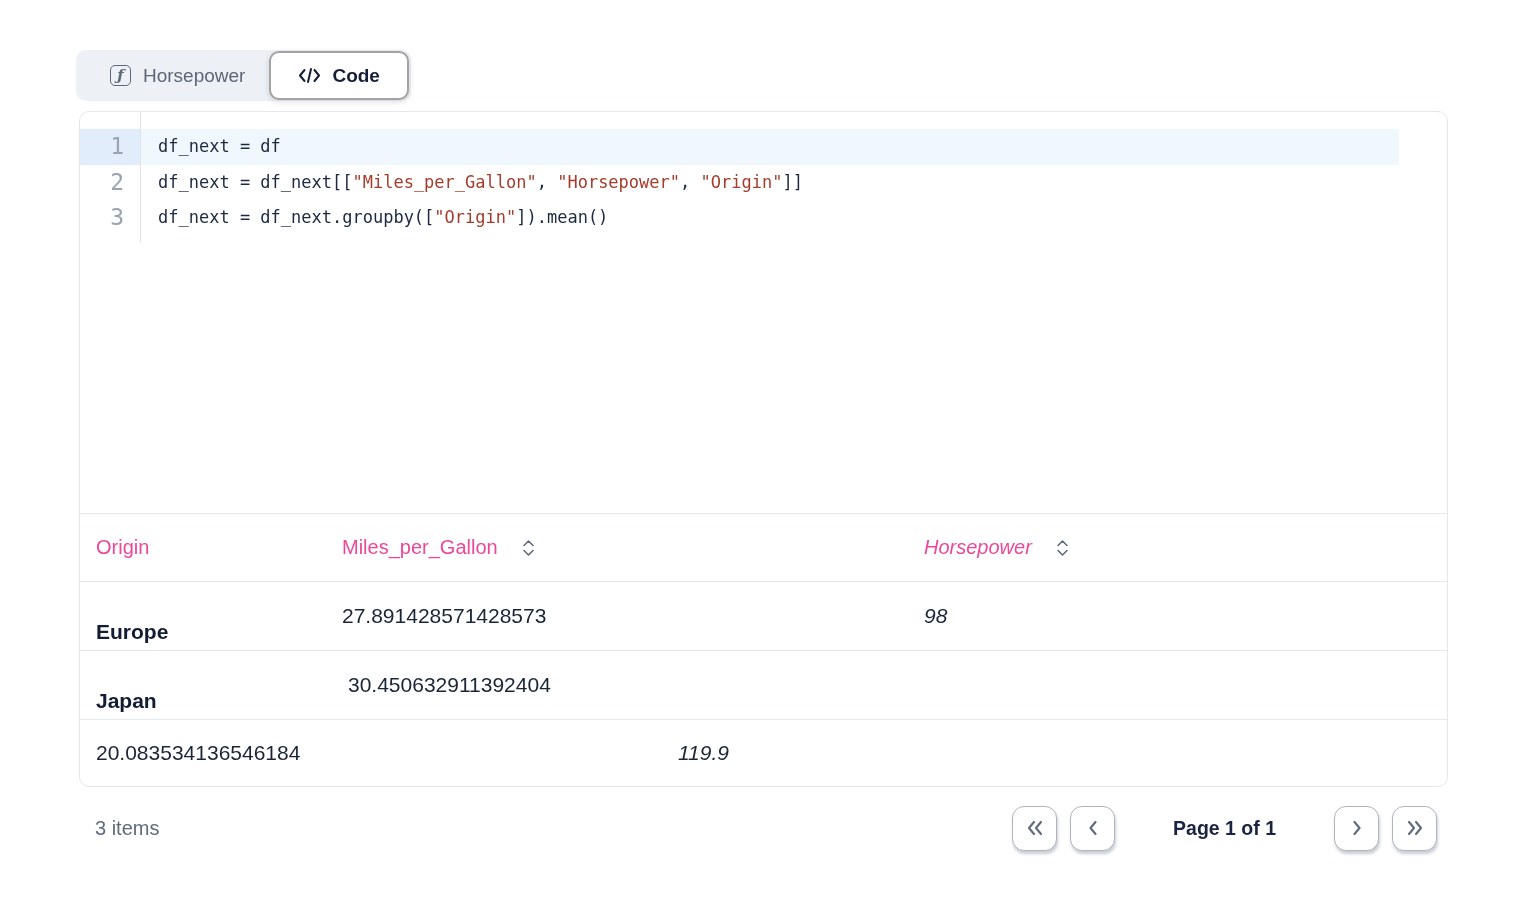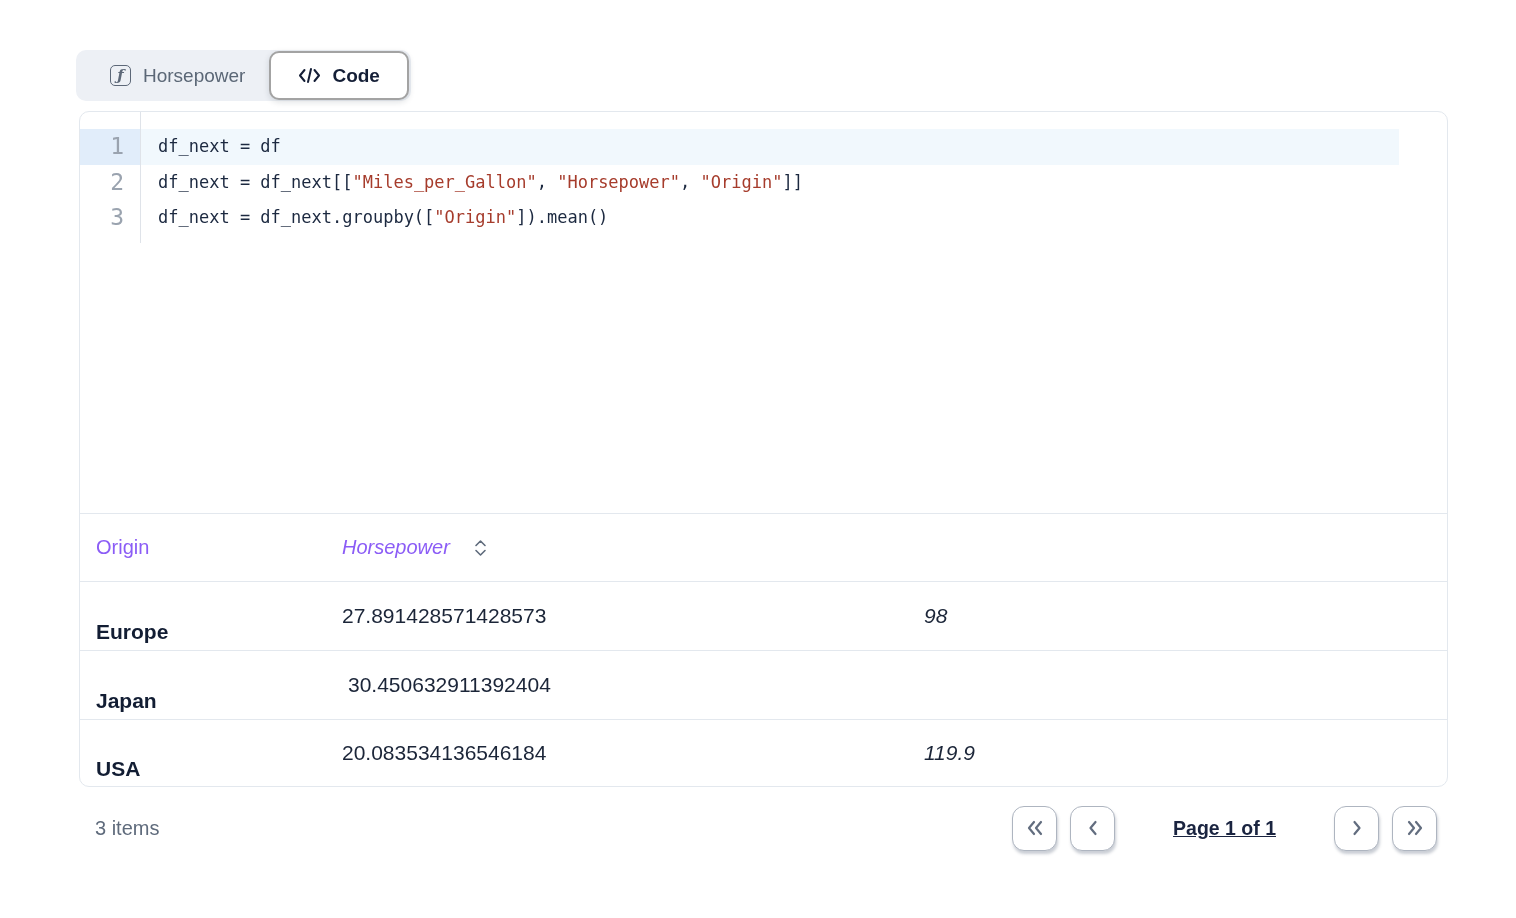--- a/index.html
+++ b/index.html
@@ -54,21 +54,21 @@
   .code-line {
     height: 35.7px; line-height: 35.7px; padding-left: 17px; white-space: pre;
     font-family: "DejaVu Sans Mono", monospace; font-size: 17px; color: #1c2940;
   }
   .code-line.active { background: #f1f8fd; margin-right: 48px; }
   .tok-string { color: #a63c2c; }
 
   
   .table-header {
     display: flex; height: 68px; border-top: 1px solid #e3e8ee;
-    align-items: center; color: #8b5cf6; font-size: 20px;
+    align-items: center; color: #ec4899; font-size: 20px;
   }
   .cell { padding-left: 16px; }
   .col-0 { width: 246px; flex: none; }
   .col-1 { width: 582px; flex: none; }
   .col-2 { flex: 1; font-style: italic; }
   .header-cell-inner { display: inline-flex; align-items: center; gap: 23px; }
   .sort-icon { display: inline-flex; }
   .table-row {
     display: flex; align-items: center; border-top: 1px solid #e3e8ee;
     font-size: 21px; color: #1b2538;
@@ -86,21 +86,20 @@
     width: 45px; height: 45px; border-radius: 12px; background: #fff;
     border: 1.5px solid #aeb5c0;
     box-shadow: 1px 3px 3px rgba(138, 147, 162, 0.45);
     display: flex; align-items: center; justify-content: center;
     cursor: pointer; padding: 0;
   }
   .page-btn + .page-btn { margin-left: 13px; }
   .page-label {
     margin: 16px 58px; font-size: 19.5px; font-weight: 700; color: #1a2440;
     white-space: nowrap;
-    text-decoration: underline;
   }
   .pagination-right-pad { width: 11px; flex: none; }
 </style>
 </head>
 <body>
 
 <div class="tabbar">
   <div class="tab tab-transform">
     <span class="fn-icon">ƒ</span>
     <span>Horsepower</span>
@@ -130,20 +129,31 @@
     <div class="code-col" id="code-col">
         <div class="code-line active"><span class="tok-plain">df_next = df</span></div>
         <div class="code-line"><span class="tok-plain">df_next = df_next[[</span><span class="tok-string">"Miles_per_Gallon"</span><span class="tok-plain">, </span><span class="tok-string">"Horsepower"</span><span class="tok-plain">, </span><span class="tok-string">"Origin"</span><span class="tok-plain">]]</span></div>
         <div class="code-line"><span class="tok-plain">df_next = df_next.groupby([</span><span class="tok-string">"Origin"</span><span class="tok-plain">]).mean()</span></div>
       </div>
   </div>
 
   <div class="table-header" id="table-header">
       <div class="cell col-0"><span class="header-cell-inner">
           <span>Origin</span>
+        </span></div>
+      <div class="cell col-1"><span class="header-cell-inner">
+          <span>Miles_per_Gallon</span>
+          <span class="sort-icon">
+            <svg width="15" height="22" viewBox="0 0 15 22">
+              <g fill="none" stroke="#5f6b7c" stroke-width="1.6" stroke-linecap="round" stroke-linejoin="round">
+                <path d="M3 8.5 L7.5 4 L12 8.5"></path>
+                <path d="M3 13.5 L7.5 18 L12 13.5"></path>
+              </g>
+            </svg>
+          </span>
         </span></div>
       <div class="cell col-2"><span class="header-cell-inner">
           <span>Horsepower</span>
           <span class="sort-icon">
             <svg width="15" height="22" viewBox="0 0 15 22">
               <g fill="none" stroke="#5f6b7c" stroke-width="1.6" stroke-linecap="round" stroke-linejoin="round">
                 <path d="M3 8.5 L7.5 4 L12 8.5"></path>
                 <path d="M3 13.5 L7.5 18 L12 13.5"></path>
               </g>
             </svg>
@@ -154,21 +164,20 @@
       <div class="table-row" style="height: 69px;">
         <div class="cell col-0 cell-origin">Europe</div>
         <div class="cell col-1">27.891428571428573</div>
         <div class="cell col-2">98</div>
       </div>
       <div class="table-row" style="height: 69px; gap: 6px;">
         <div class="cell col-0 cell-origin">Japan</div>
         <div class="cell col-1">30.450632911392404</div>
       </div>
       <div class="table-row" style="height: 66px;">
-        <div class="cell col-0 cell-origin">USA</div>
         <div class="cell col-1">20.083534136546184</div>
         <div class="cell col-2">119.9</div>
       </div>
     </div>
 
 </div>
 
 <div class="footer">
   <span class="items-count">3 items</span>
   <div class="pagination">

